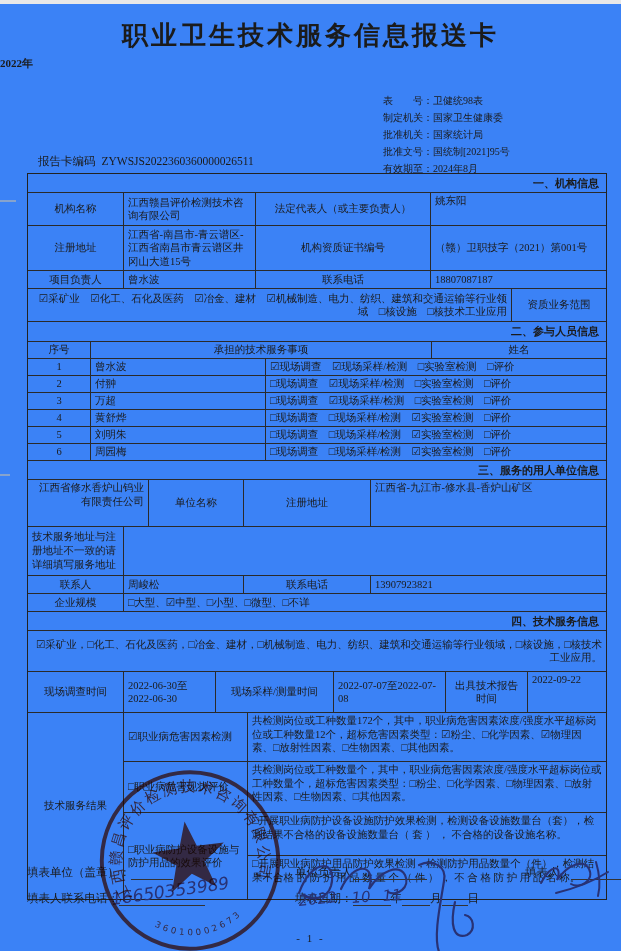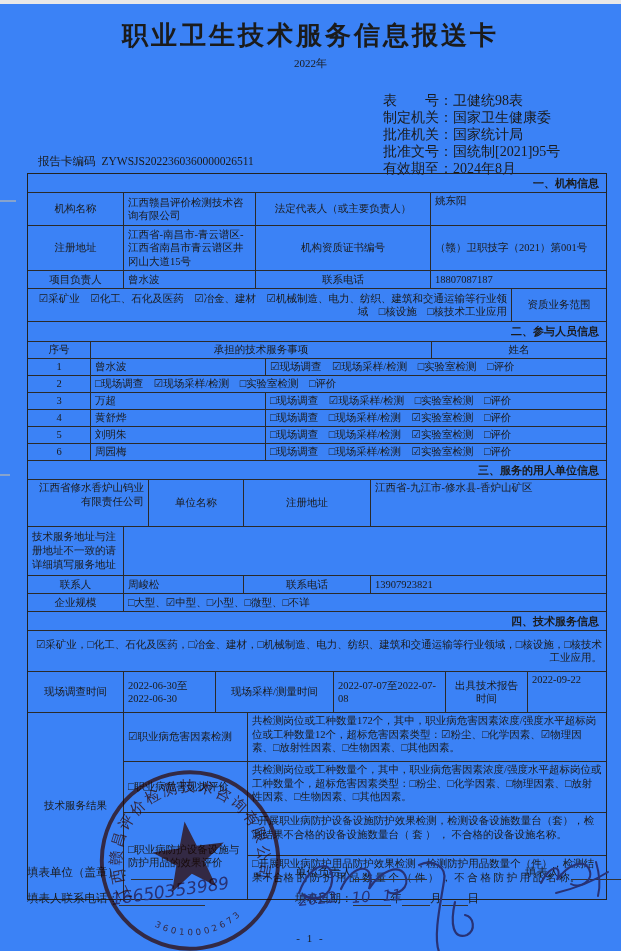--- a/index.html
+++ b/index.html
@@ -1,21 +1,21 @@
 <!DOCTYPE html>
 <html><head>
 <meta charset="utf-8">
 <style>
   html,body{margin:0;padding:0;background:#e8e8e8;}
   .page{position:relative;width:621px;height:951px;background:#3b82f6;overflow:hidden;
         font-family:"Liberation Serif","DejaVu Serif",serif;color:#1b1b1b;margin:4px auto;}
   .title{position:absolute;top:14px;left:0;width:100%;text-align:center;
          font-size:26px;font-weight:bold;letter-spacing:3px;}
-  .year{position:absolute;top:52px;left:0;width:100%;text-align:center;font-size:11px;}
-  .meta{position:absolute;left:383px;top:88px;font-size:14px;line-height:17px;}
+  .year{position:absolute;top:52px;left:0;width:100%;font-size:11px;font-weight:bold;}
+  .meta{position:absolute;left:383px;top:88px;font-size:10px;line-height:17px;}
   .meta .ml{display:flex;}
   .meta .ml .lbl{white-space:pre;}
   .code{position:absolute;left:38px;top:150px;font-size:11.5px;}
   .code .cv{margin-left:6px;font-family:"Liberation Serif",serif;}
 
   .tbl{position:absolute;left:27px;top:169px;width:580px;border:1.6px solid #222;
        font-size:10.5px;line-height:1.3;box-sizing:border-box;background:transparent;}
   .r{display:flex;align-items:stretch;border-top:1px solid #2a2a2a;}
   .tbl>.r:first-child{border-top:none;}
   .c{border-left:1px solid #2a2a2a;padding:1px 4px;box-sizing:border-box;}
@@ -119,20 +119,21 @@
       <div class="c fx lab">承担的技术服务事项</div>
       <div class="c w175 lab">姓名</div>
     </div>
     <div class="r" style="min-height:16px;">
       <div class="c w62 lab">1</div>
       <div class="c w175 val">曾水波</div>
       <div class="c fx val">☑现场调查　☑现场采样/检测　□实验室检测　□评价</div>
     </div>
     <div class="r" style="min-height:16px;">
       <div class="c w62 lab">2</div>
+      <div class="c w175 val">付翀</div>
       <div class="c fx val">□现场调查　☑现场采样/检测　□实验室检测　□评价</div>
     </div>
     <div class="r" style="min-height:16px;">
       <div class="c w62 lab">3</div>
       <div class="c w175 val">万超</div>
       <div class="c fx val">□现场调查　☑现场采样/检测　□实验室检测　□评价</div>
     </div>
     <div class="r" style="min-height:16px;">
       <div class="c w62 lab">4</div>
       <div class="c w175 val">黄舒烨</div>

